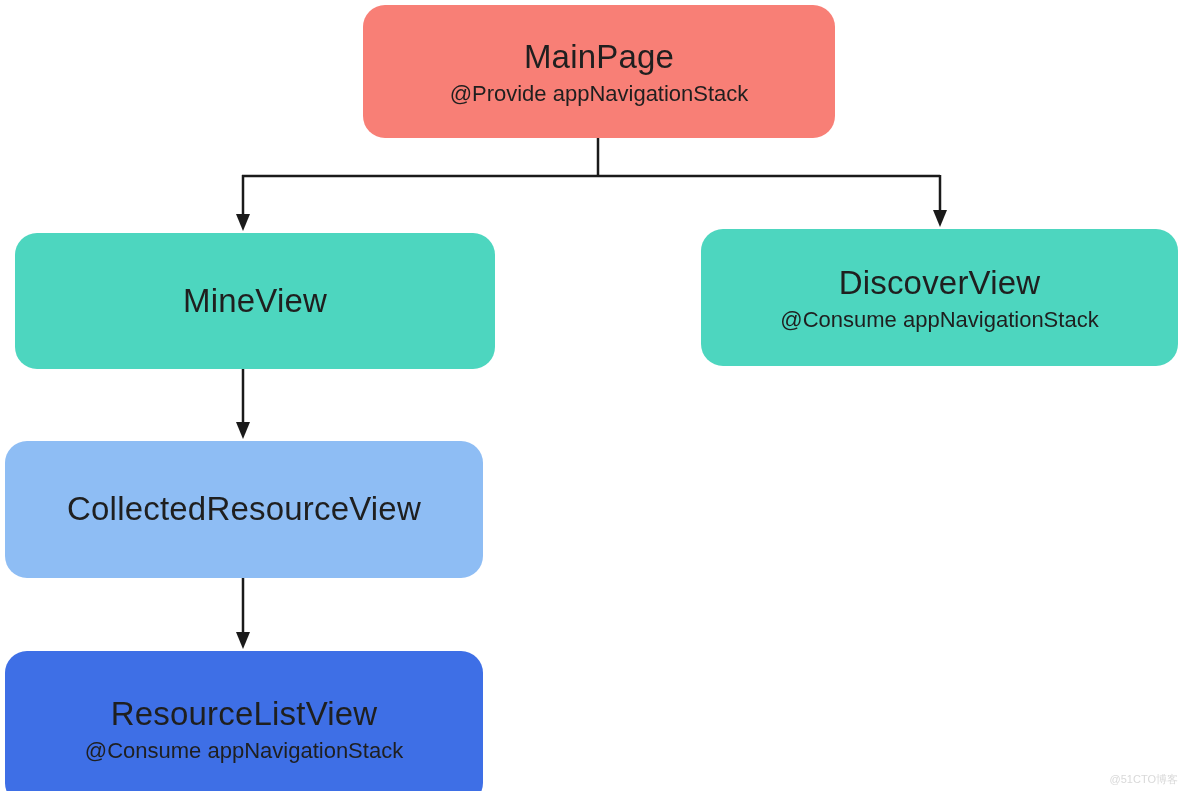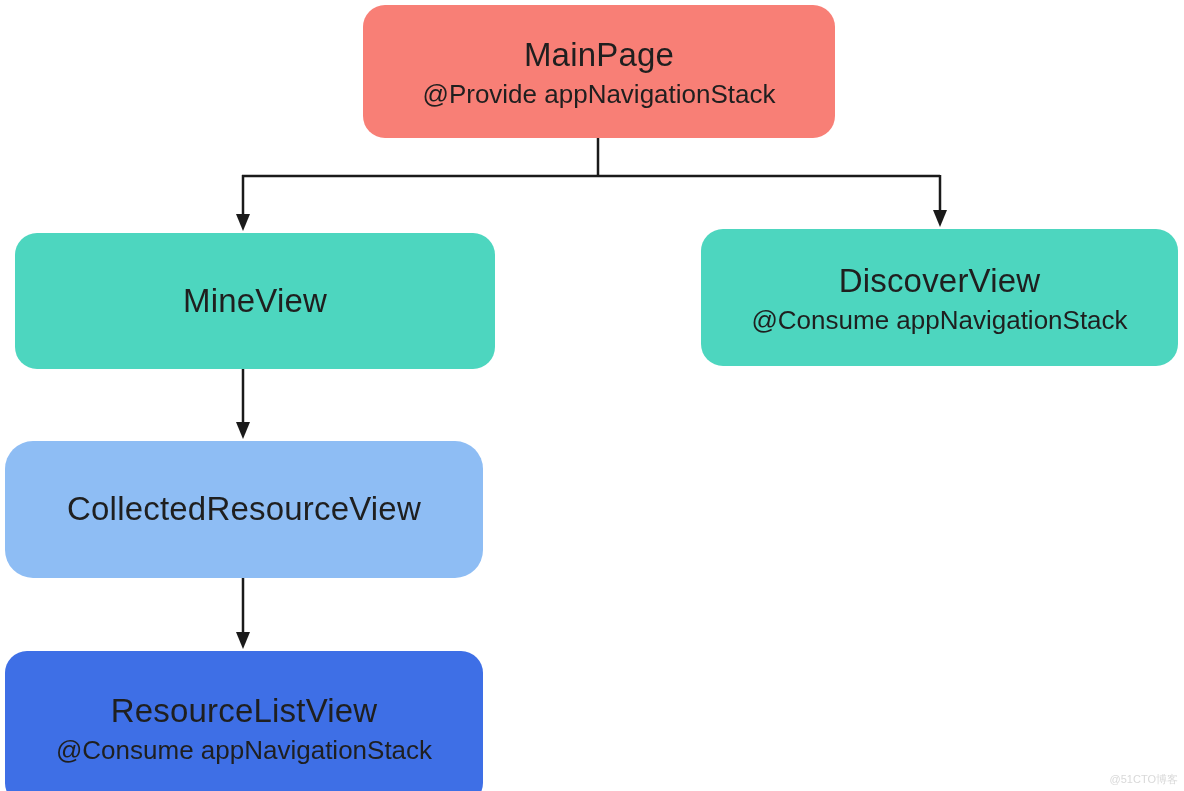--- a/index.html
+++ b/index.html
@@ -36,31 +36,31 @@
     padding: 4px 10px;
   }
   .node-title {
     font-size: 33px;
     line-height: 1.35;
     color: #1f1f1f;
     letter-spacing: 0.2px;
     white-space: nowrap;
   }
   .node-subtitle {
-    font-size: 26px;
+    font-size: 22px;
     line-height: 1.25;
     color: #1f1f1f;
     white-space: nowrap;
   }
   .node-subtitle:empty { display: none; }
 
   #node-mainpage            { left: 363px; top: 5px;   width: 472px; height: 133px; }
   #node-mineview            { left: 15px;   top: 233px; width: 480px; height: 136px; }
   #node-discoverview        { left: 701px; top: 229px; width: 477px; height: 137px; }
-  #node-collectedresourceview { left: 5px; top: 441px; width: 478px; height: 137px; border-radius: 28px; }
+  #node-collectedresourceview { left: 5px; top: 441px; width: 478px; height: 137px; }
   #node-resourcelistview    { left: 5px;   top: 651px; width: 478px; height: 154px; }
 
   .watermark {
     position: absolute;
     right: 6px;
     bottom: 4px;
     font-size: 11px;
     color: #d9d9d9;
     user-select: none;
   }

